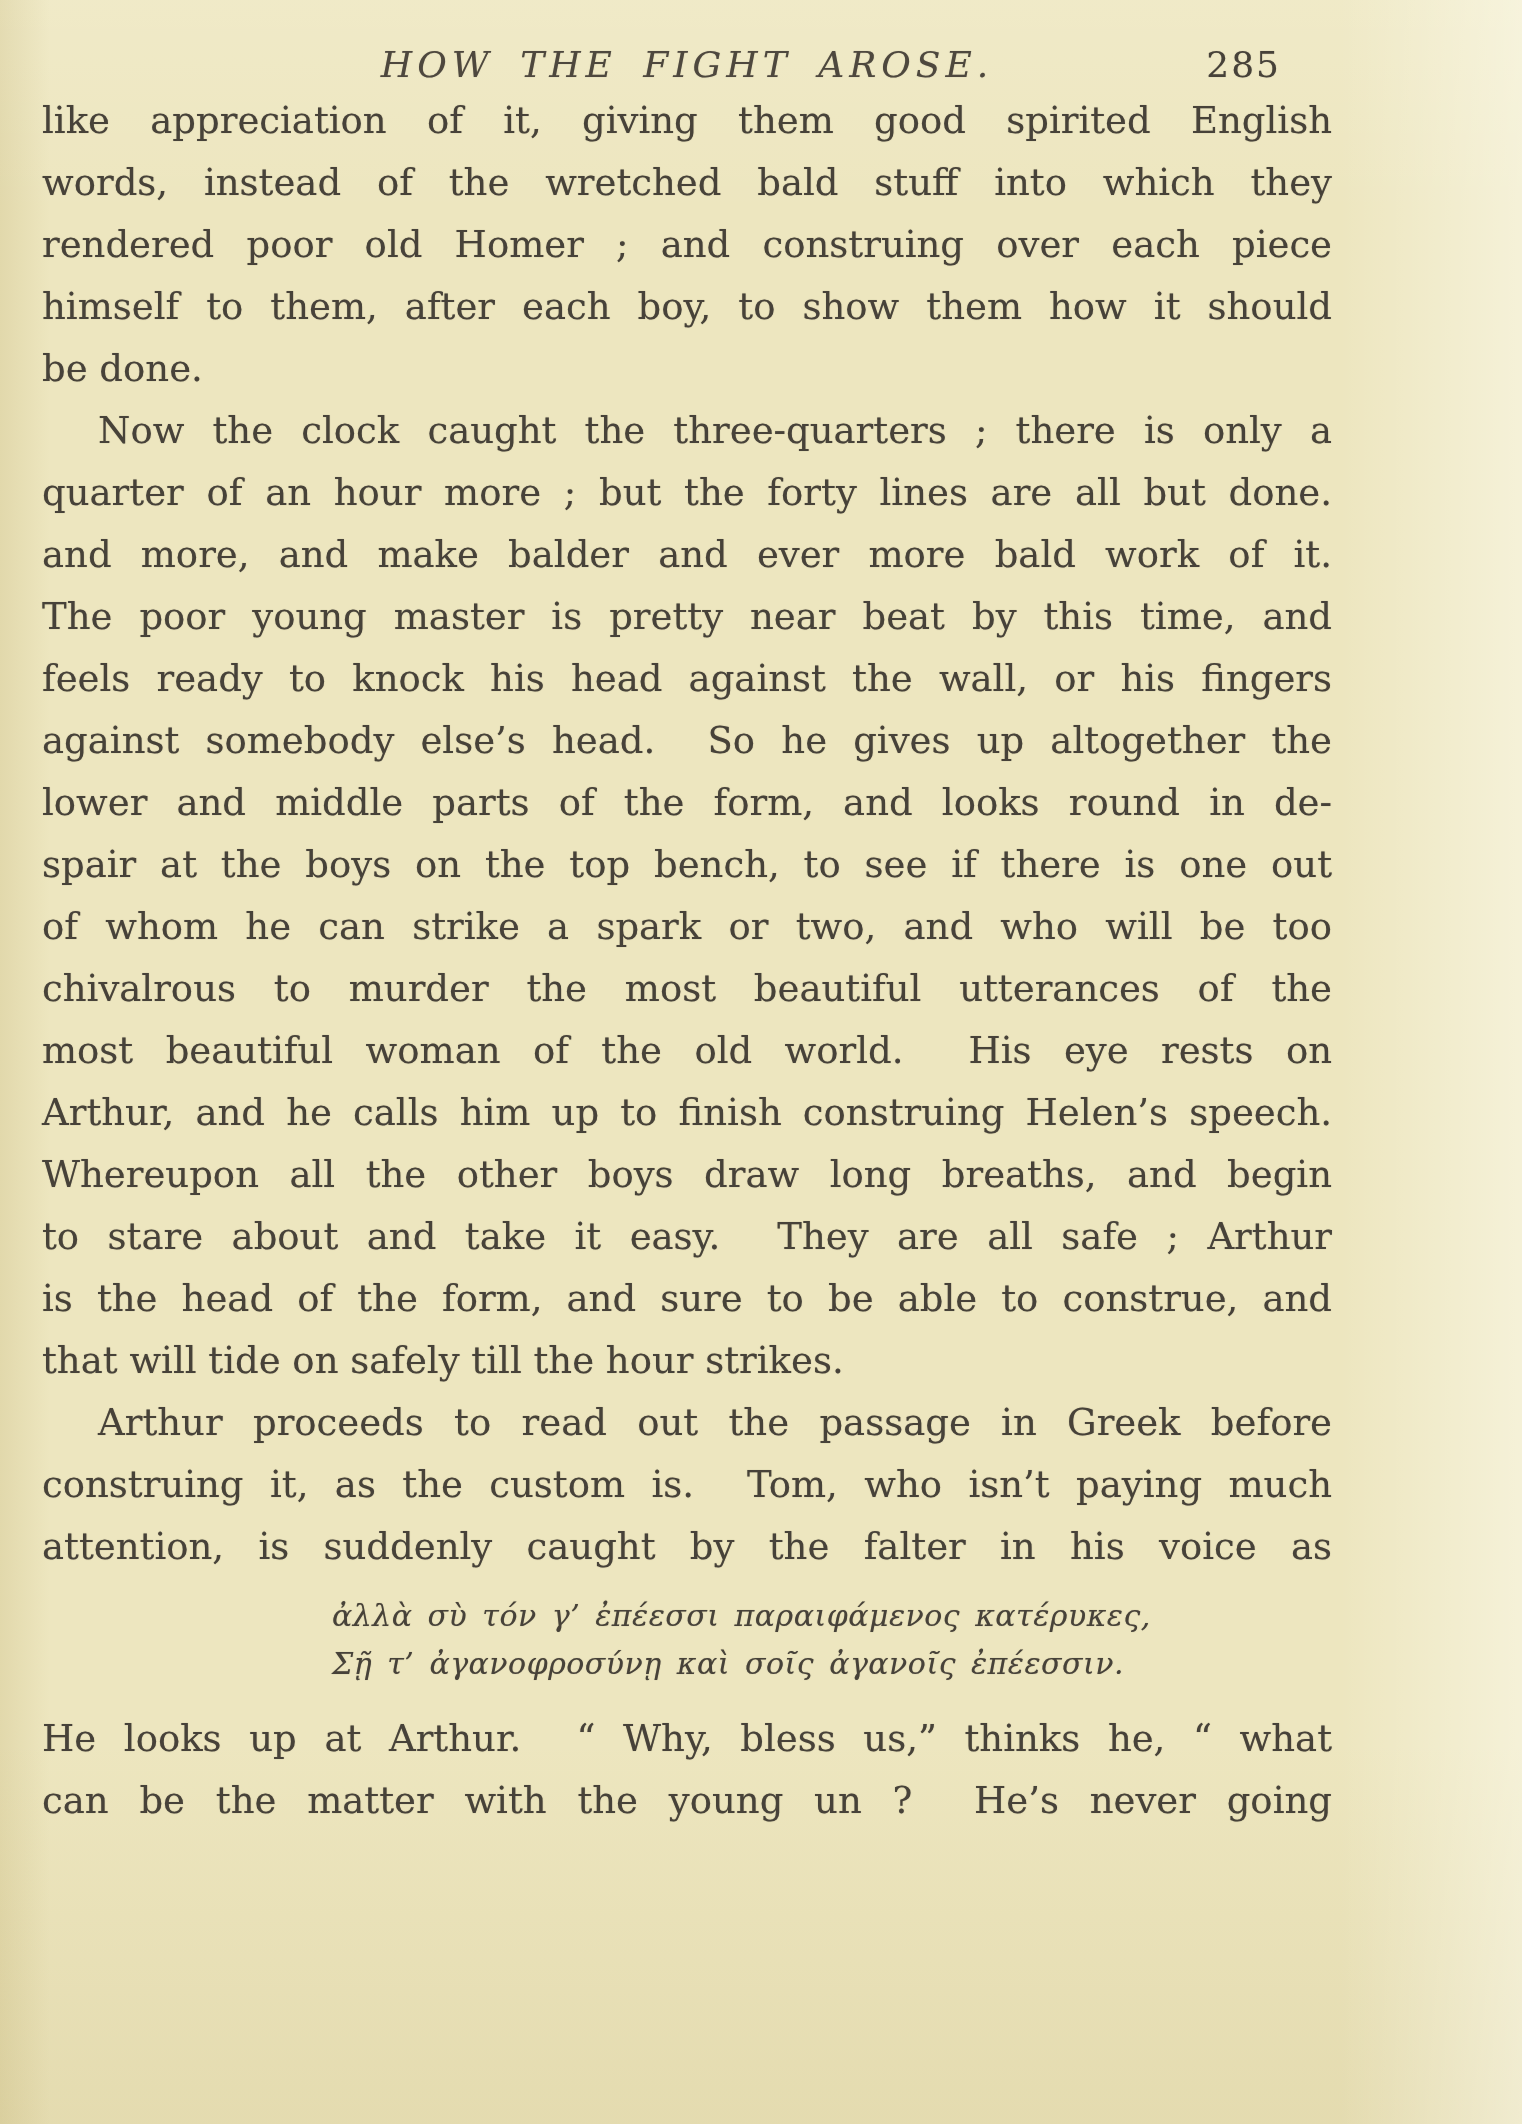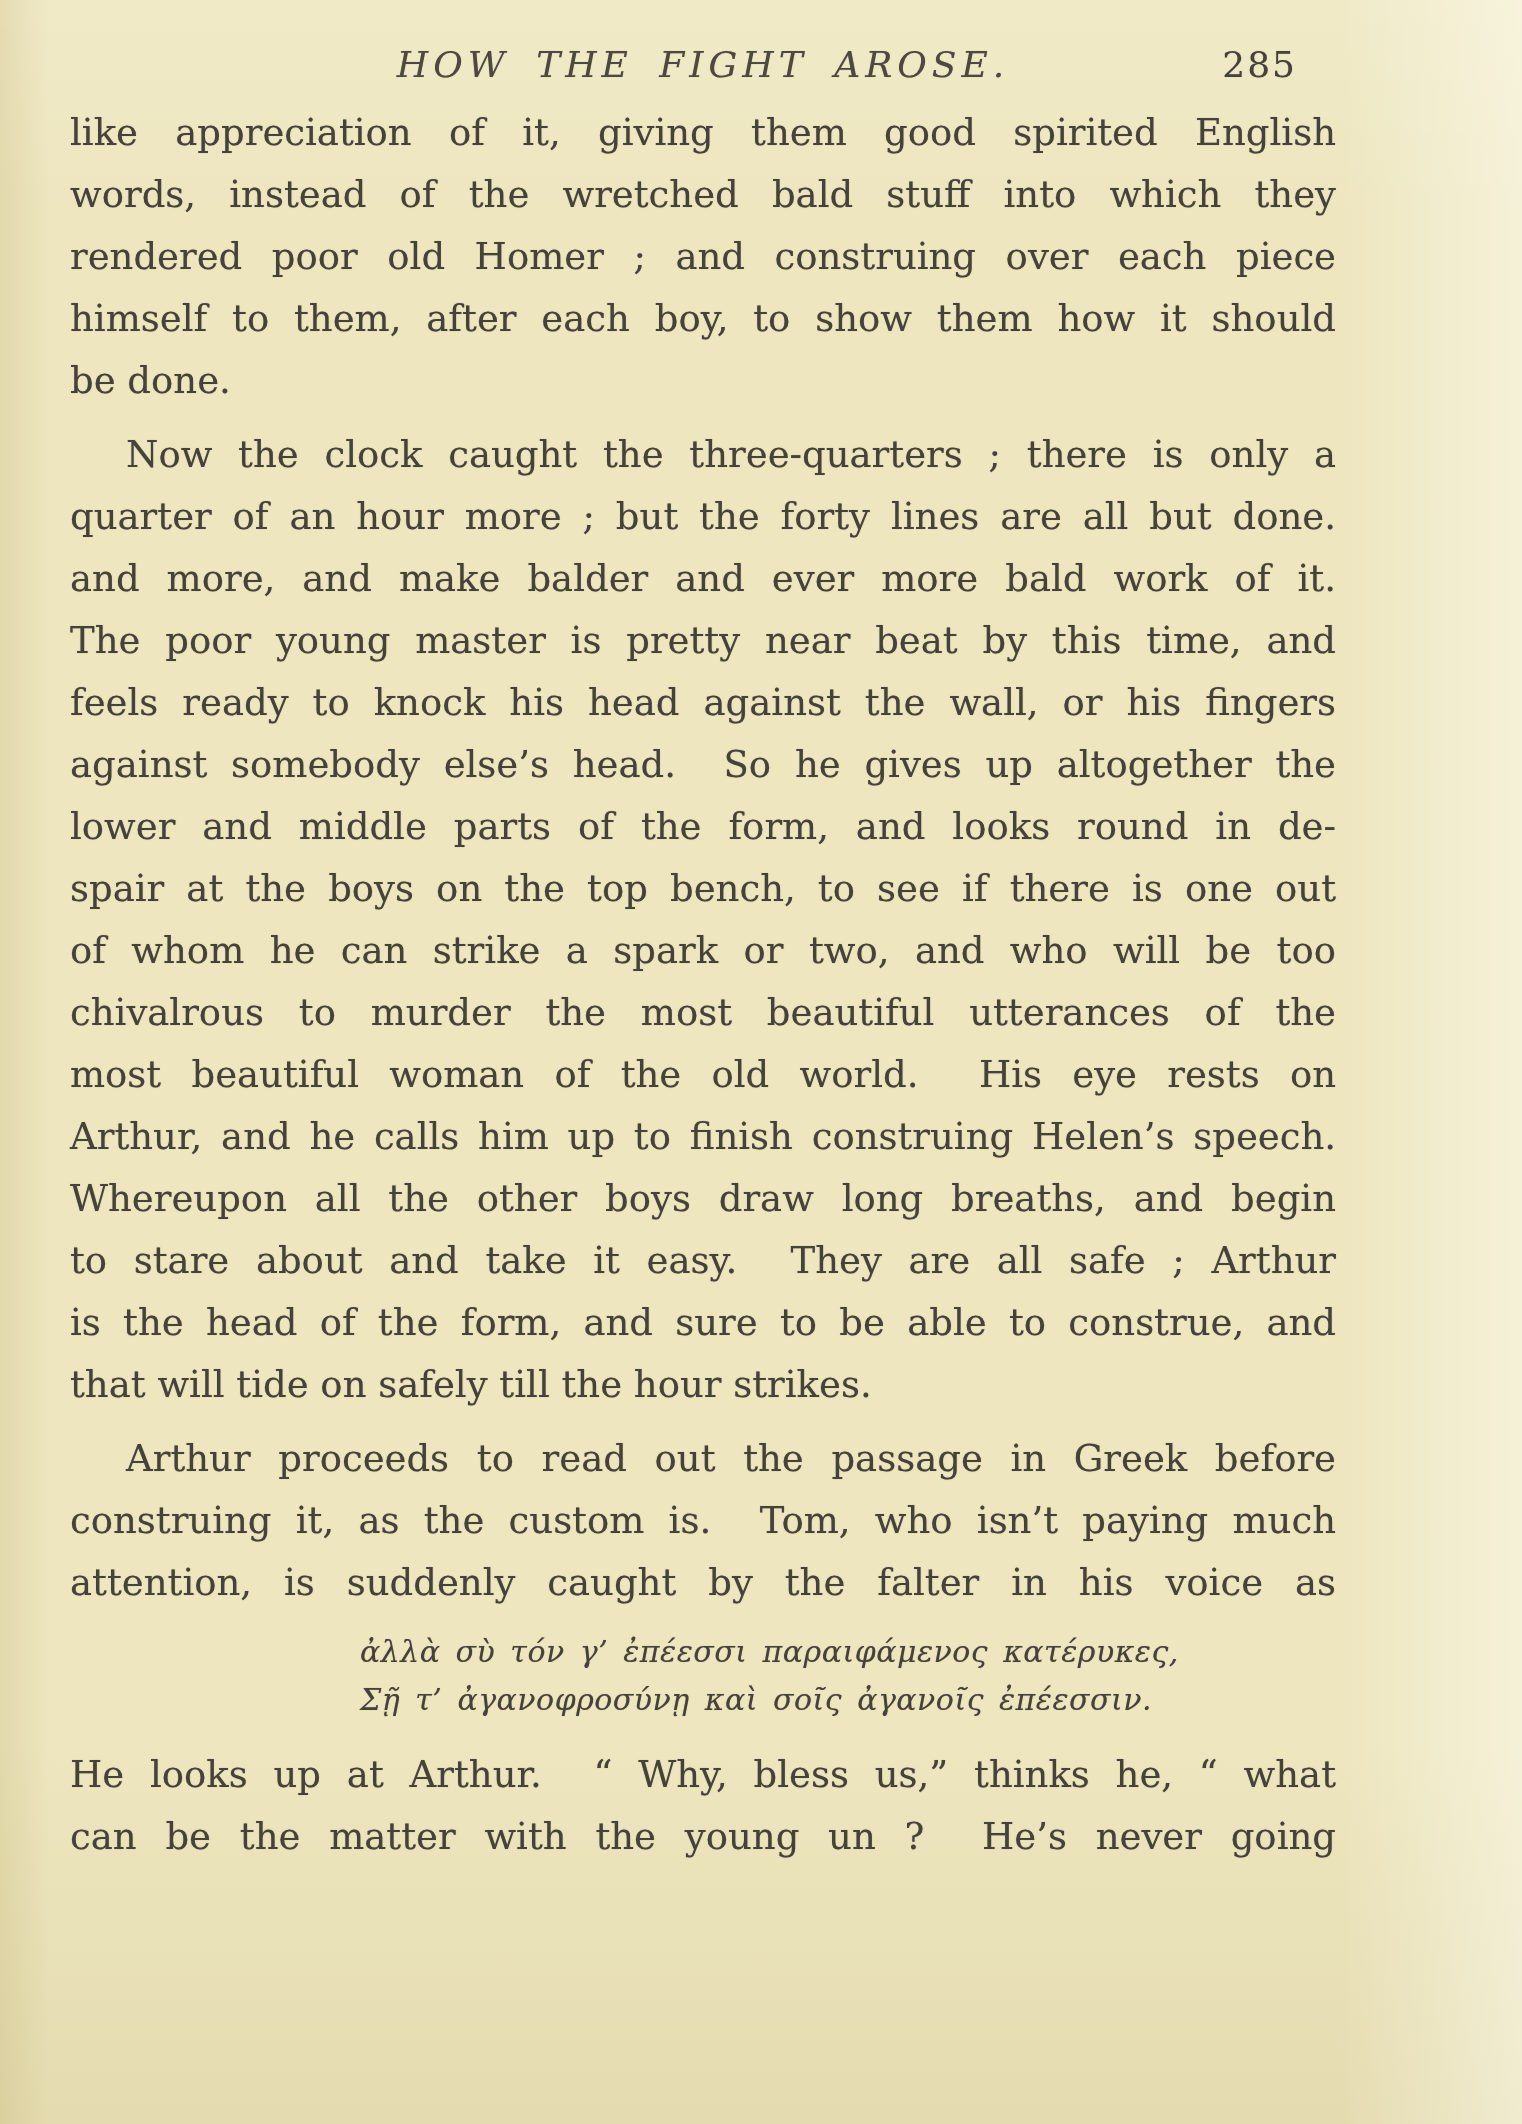--- a/index.html
+++ b/index.html
@@ -27,21 +27,21 @@
     inset: 0;
     pointer-events: none;
     background:
       linear-gradient(90deg, rgba(150,125,40,0.13) 0px, rgba(150,125,40,0.0) 50px,
                       rgba(150,125,40,0.0) 88%, rgba(255,255,246,0.45) 100%),
       linear-gradient(180deg, rgba(255,255,244,0.16) 0%, rgba(255,255,244,0.0) 10%,
                       rgba(150,125,40,0.0) 82%, rgba(150,125,40,0.10) 100%);
   }
   .column {
     position: absolute;
-    left: 58px;
+    left: 42px;
     top: 40px;
     width: 1290px;
   }
   .header-row {
     position: relative;
     height: 50px;
     margin-bottom: 0px;
   }
   .chapter-title {
     text-align: center;
@@ -56,21 +56,21 @@
   .page-number {
     position: absolute;
     right: 51px;
     top: 0;
     font-size: 36px;
     line-height: 50px;
     letter-spacing: 2px;
     text-shadow: 0 0 1px rgba(78,72,62,0.35);
   }
   .para {
-    margin: 12px;
+    margin: 0;
   }
   .para.prose .tline {
     font-size: 37px;
     line-height: 62px;
     text-align: justify;
     text-align-last: justify;
     text-shadow: 0 0 1px rgba(70,62,48,0.40);
   }
   .para.prose .tline.last {
     text-align: right;

